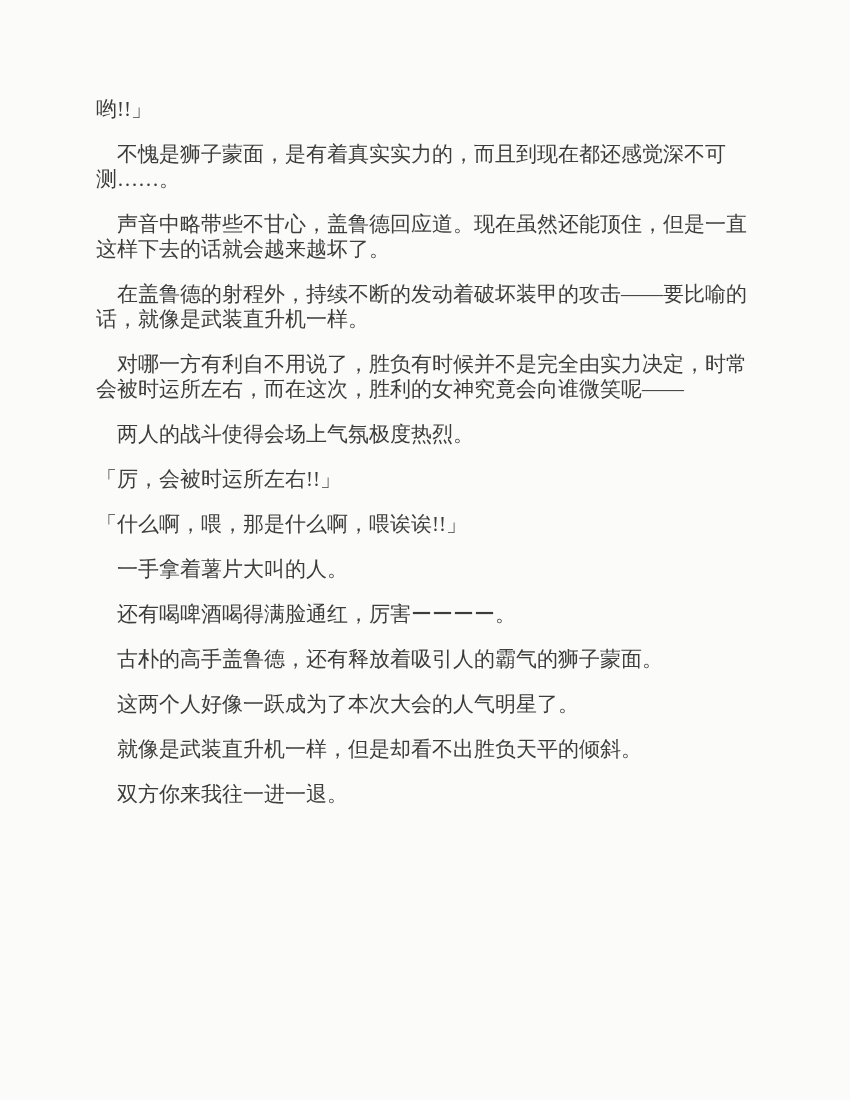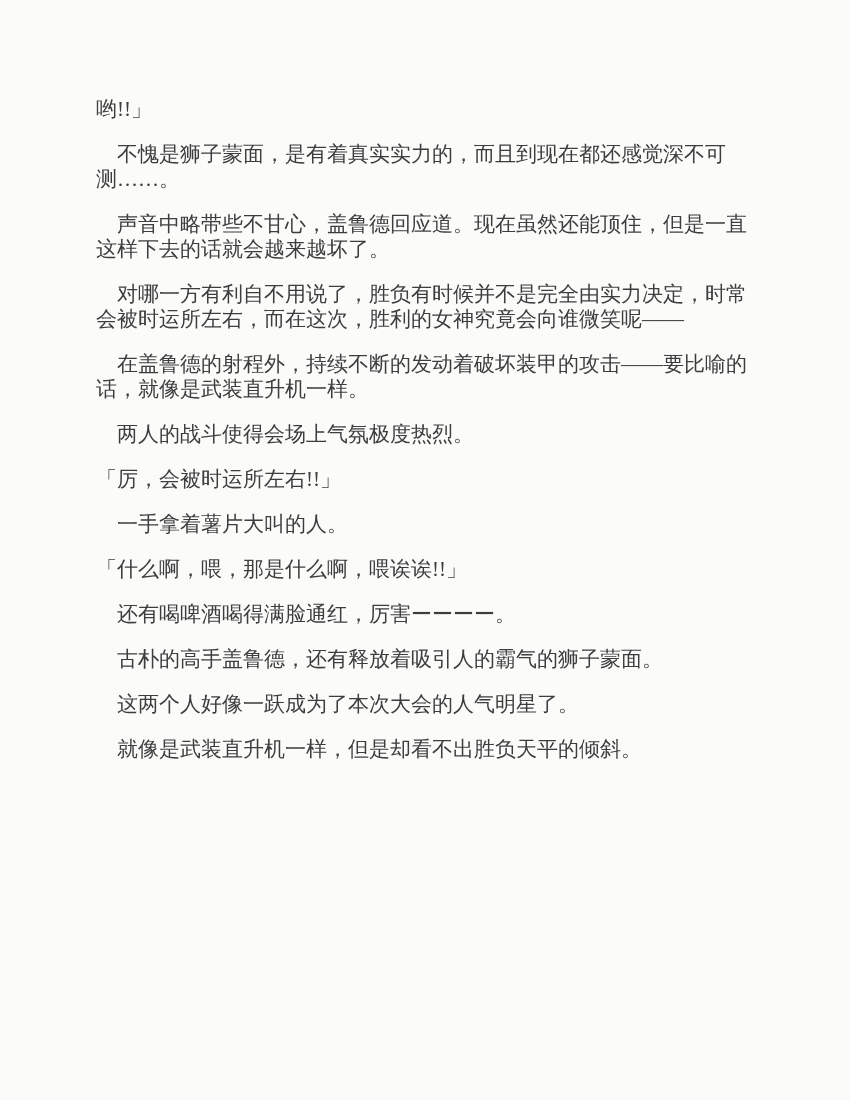--- a/index.html
+++ b/index.html
@@ -39,24 +39,25 @@
   }
 </style>
 </head>
 <body>
 
 <main class="page">
   <section class="text-block" id="paragraphs">
       <p class="para dialogue">哟!!」</p>
       <p class="para narrative">不愧是狮子蒙面，是有着真实实力的，而且到现在都还感觉深不可<br>测……。</p>
       <p class="para narrative">声音中略带些不甘心，盖鲁德回应道。现在虽然还能顶住，但是一直<br>这样下去的话就会越来越坏了。</p>
+      <p class="para narrative">在盖鲁德的射程外，持续不断的发动着破坏装甲的攻击——要比喻的<br>话，就像是武装直升机一样。</p>
       <p class="para narrative">对哪一方有利自不用说了，胜负有时候并不是完全由实力决定，时常<br>会被时运所左右，而在这次，胜利的女神究竟会向谁微笑呢——</p>
-      <p class="para narrative">在盖鲁德的射程外，持续不断的发动着破坏装甲的攻击——要比喻的<br>话，就像是武装直升机一样。</p>
       <p class="para narrative">两人的战斗使得会场上气氛极度热烈。</p>
       <p class="para dialogue">「厉，会被时运所左右!!」</p>
+      <p class="para dialogue">「什么啊，喂，那是什么啊，喂诶诶!!」</p>
       <p class="para narrative">一手拿着薯片大叫的人。</p>
-      <p class="para dialogue">「什么啊，喂，那是什么啊，喂诶诶!!」</p>
       <p class="para narrative">还有喝啤酒喝得满脸通红，厉害ーーーー。</p>
       <p class="para narrative">古朴的高手盖鲁德，还有释放着吸引人的霸气的狮子蒙面。</p>
       <p class="para narrative">这两个人好像一跃成为了本次大会的人气明星了。</p>
       <p class="para narrative">就像是武装直升机一样，但是却看不出胜负天平的倾斜。</p>
+      <p class="para narrative">双方你来我往一进一退。</p>
     </section>
 </main>
 
 </body></html>

